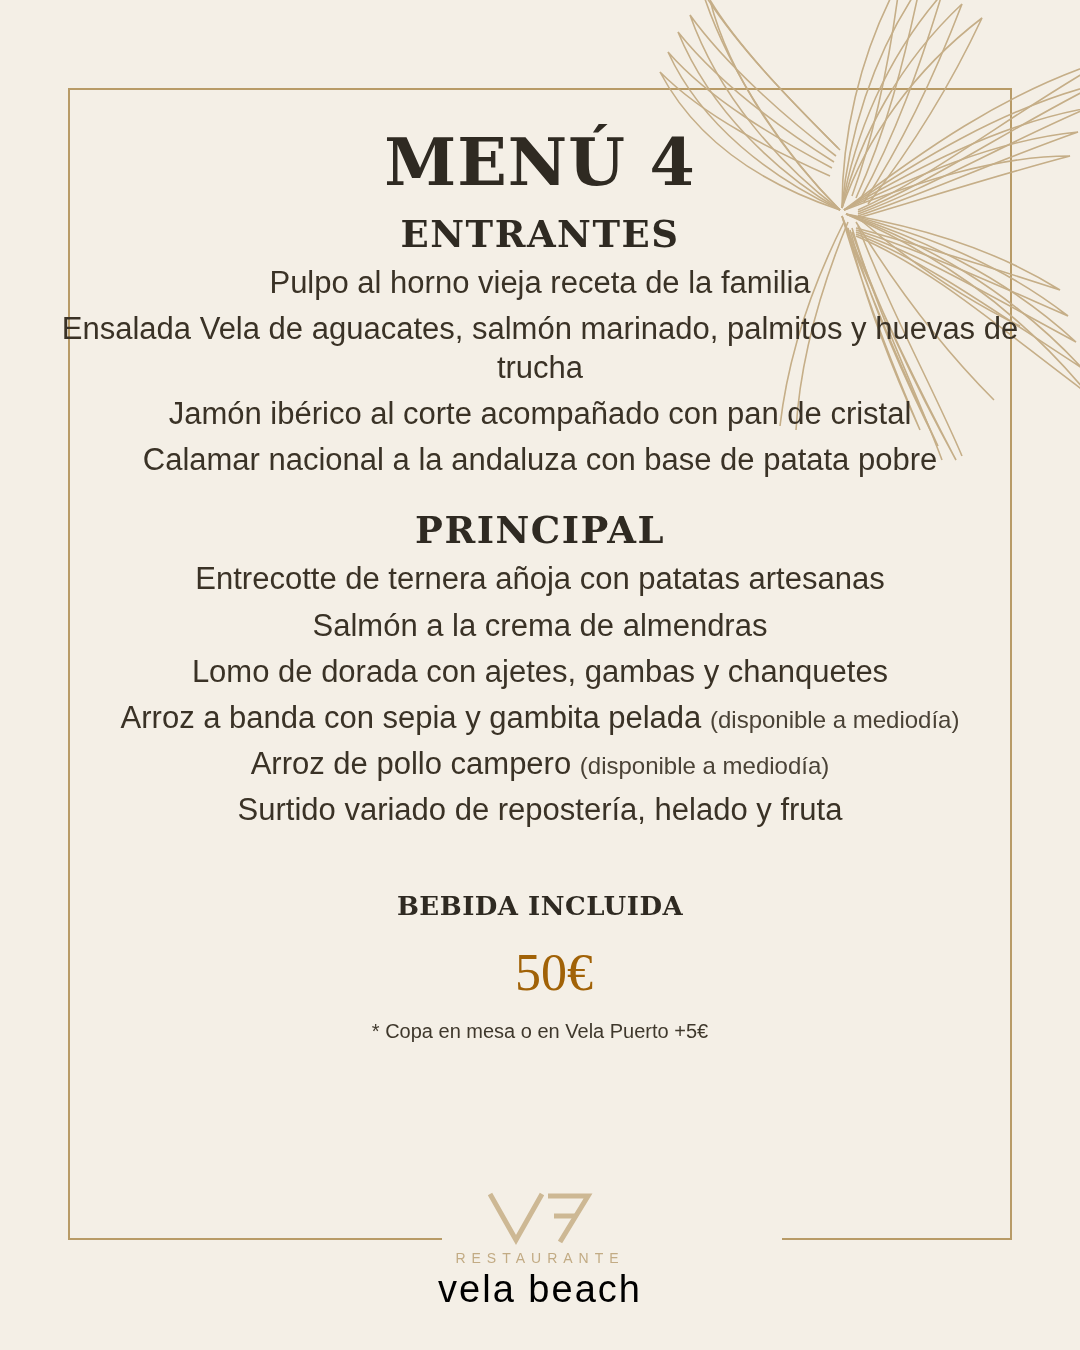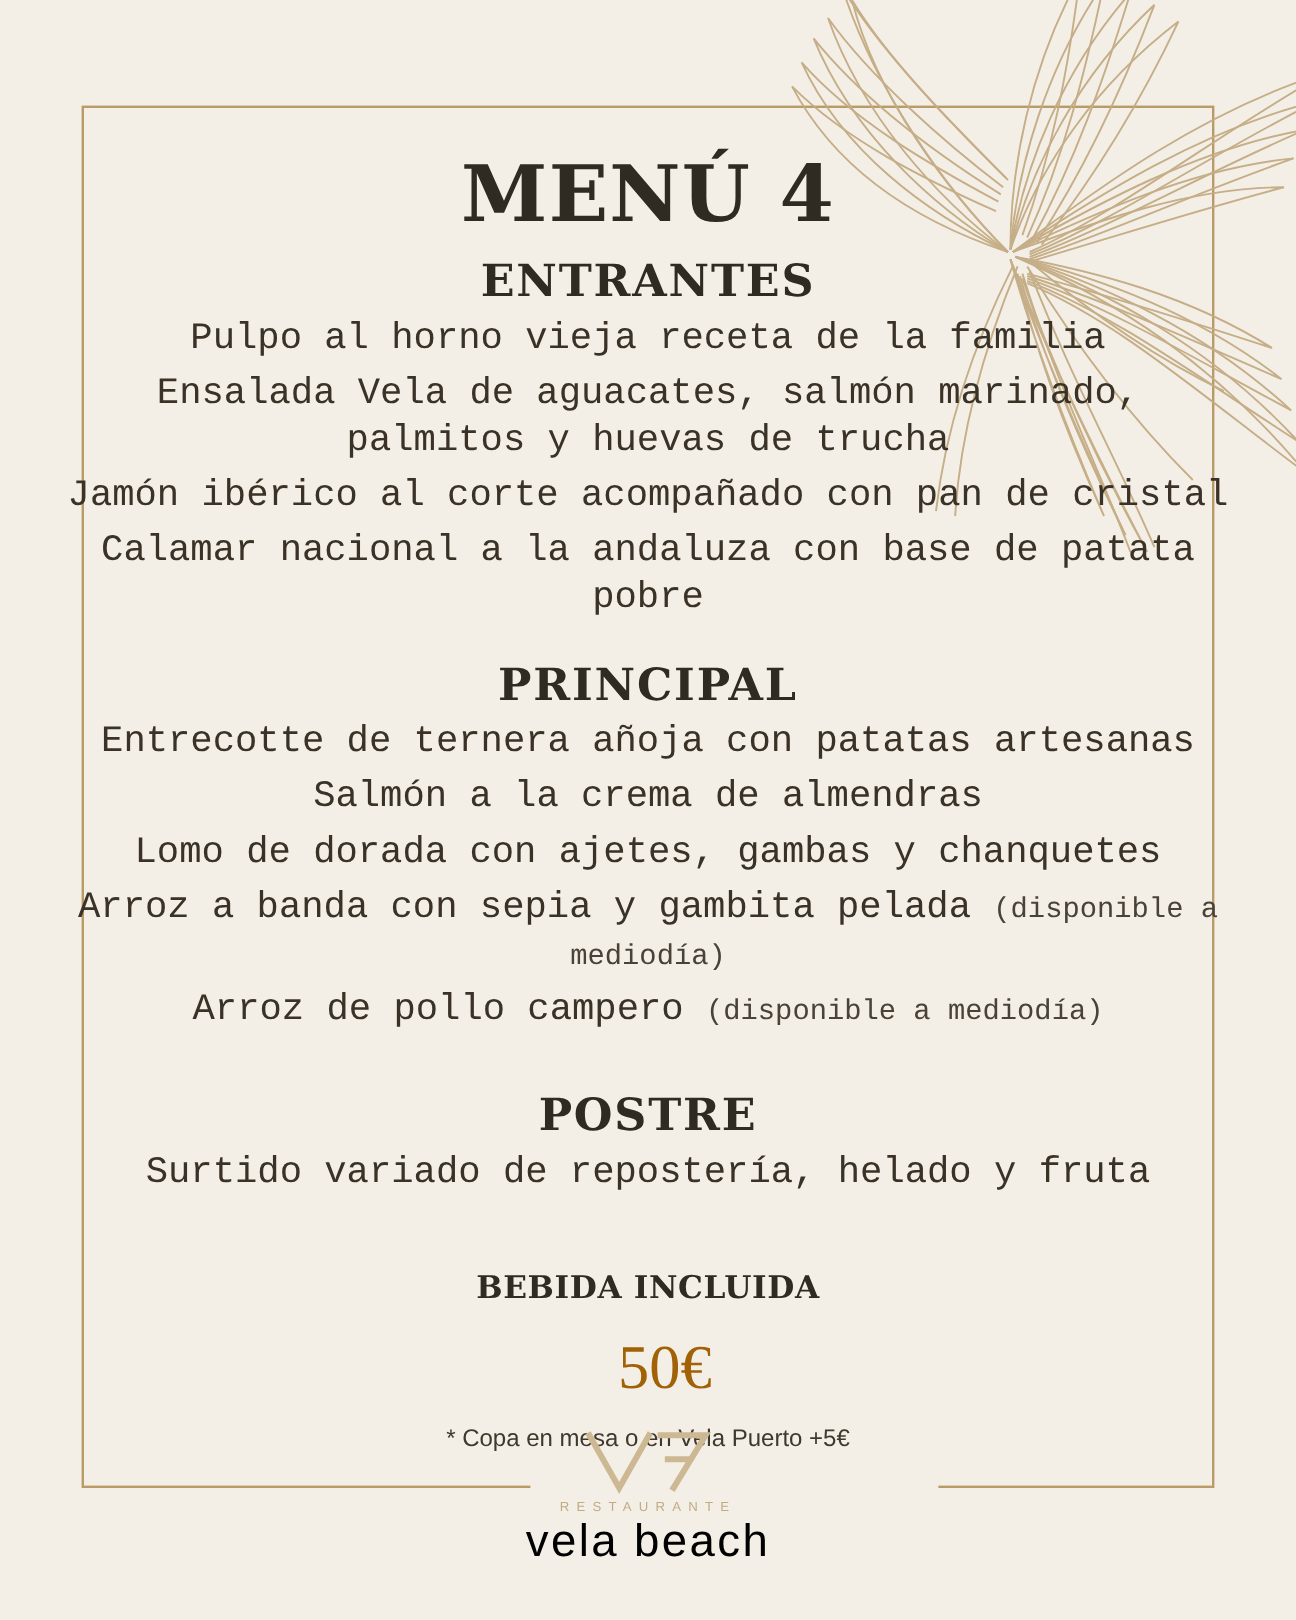--- a/index.html
+++ b/index.html
@@ -83,21 +83,21 @@
     font-weight: 700;
     letter-spacing: 1.5px;
     color: #2f2a22;
     margin: 16px 0 6px 0;
   }
 
   .section-head.principal { margin-top: 29px; }
   .section-head.postre    { margin-top: 46px; }
 
   .dish {
-    font-family: Liberation Mono, monospace;
+    font-family: Liberation Sans, sans-serif;
     font-size: 31px;
     font-weight: 400;
     color: #3a3226;
     line-height: 1.26;
     margin: 7px 0;
     padding: 0 55px;
   }
 
   .dish .note {
     font-size: 24px;
@@ -135,21 +135,21 @@
     left: 50%;
     transform: translateX(-50%);
     top: 1188px;
     width: 300px;
     text-align: center;
     z-index: 4;
   }
   #logo .mark { display: block; margin: 0 auto; }
   .logo-sub {
     font-family: "Liberation Sans", sans-serif;
-    font-size: 11px;
+    font-size: 14px;
     letter-spacing: 6px;
     color: #c2ab84;
     margin-top: 2px;
   }
   .logo-name {
     font-family: "Liberation Sans", sans-serif;
     font-size: 38px;
     letter-spacing: 2px;
     color: #000000;
     margin-top: 2px;
@@ -216,21 +216,20 @@
     <p class="dish">Jamón ibérico al corte acompañado con pan de cristal</p>
     <p class="dish">Calamar nacional a la andaluza con base de patata pobre</p>
 
     <h2 class="section-head principal">PRINCIPAL</h2>
     <p class="dish">Entrecotte de ternera añoja con patatas artesanas</p>
     <p class="dish">Salmón a la crema de almendras</p>
     <p class="dish">Lomo de dorada con ajetes, gambas y chanquetes</p>
     <p class="dish"><span>Arroz a banda con sepia y gambita pelada</span> <span class="note">(disponible a mediodía)</span></p>
     <p class="dish"><span>Arroz de pollo campero</span> <span class="note">(disponible a mediodía)</span></p>
 
-    <h2 class="section-head postre">POSTRE</h2>
     <p class="dish">Surtido variado de repostería, helado y fruta</p>
 
     <div class="drink-included">BEBIDA INCLUIDA</div>
     <div class="price">50€</div>
     <div class="footnote">* Copa en mesa o en Vela Puerto +5€</div>
   </div>
 
   <div id="logo">
     <svg class="mark" width="120" height="60" viewBox="0 0 120 60">
       <path d="M10 6 L36 52 L62 6" fill="none" stroke="#cdb894" stroke-width="5"></path>

